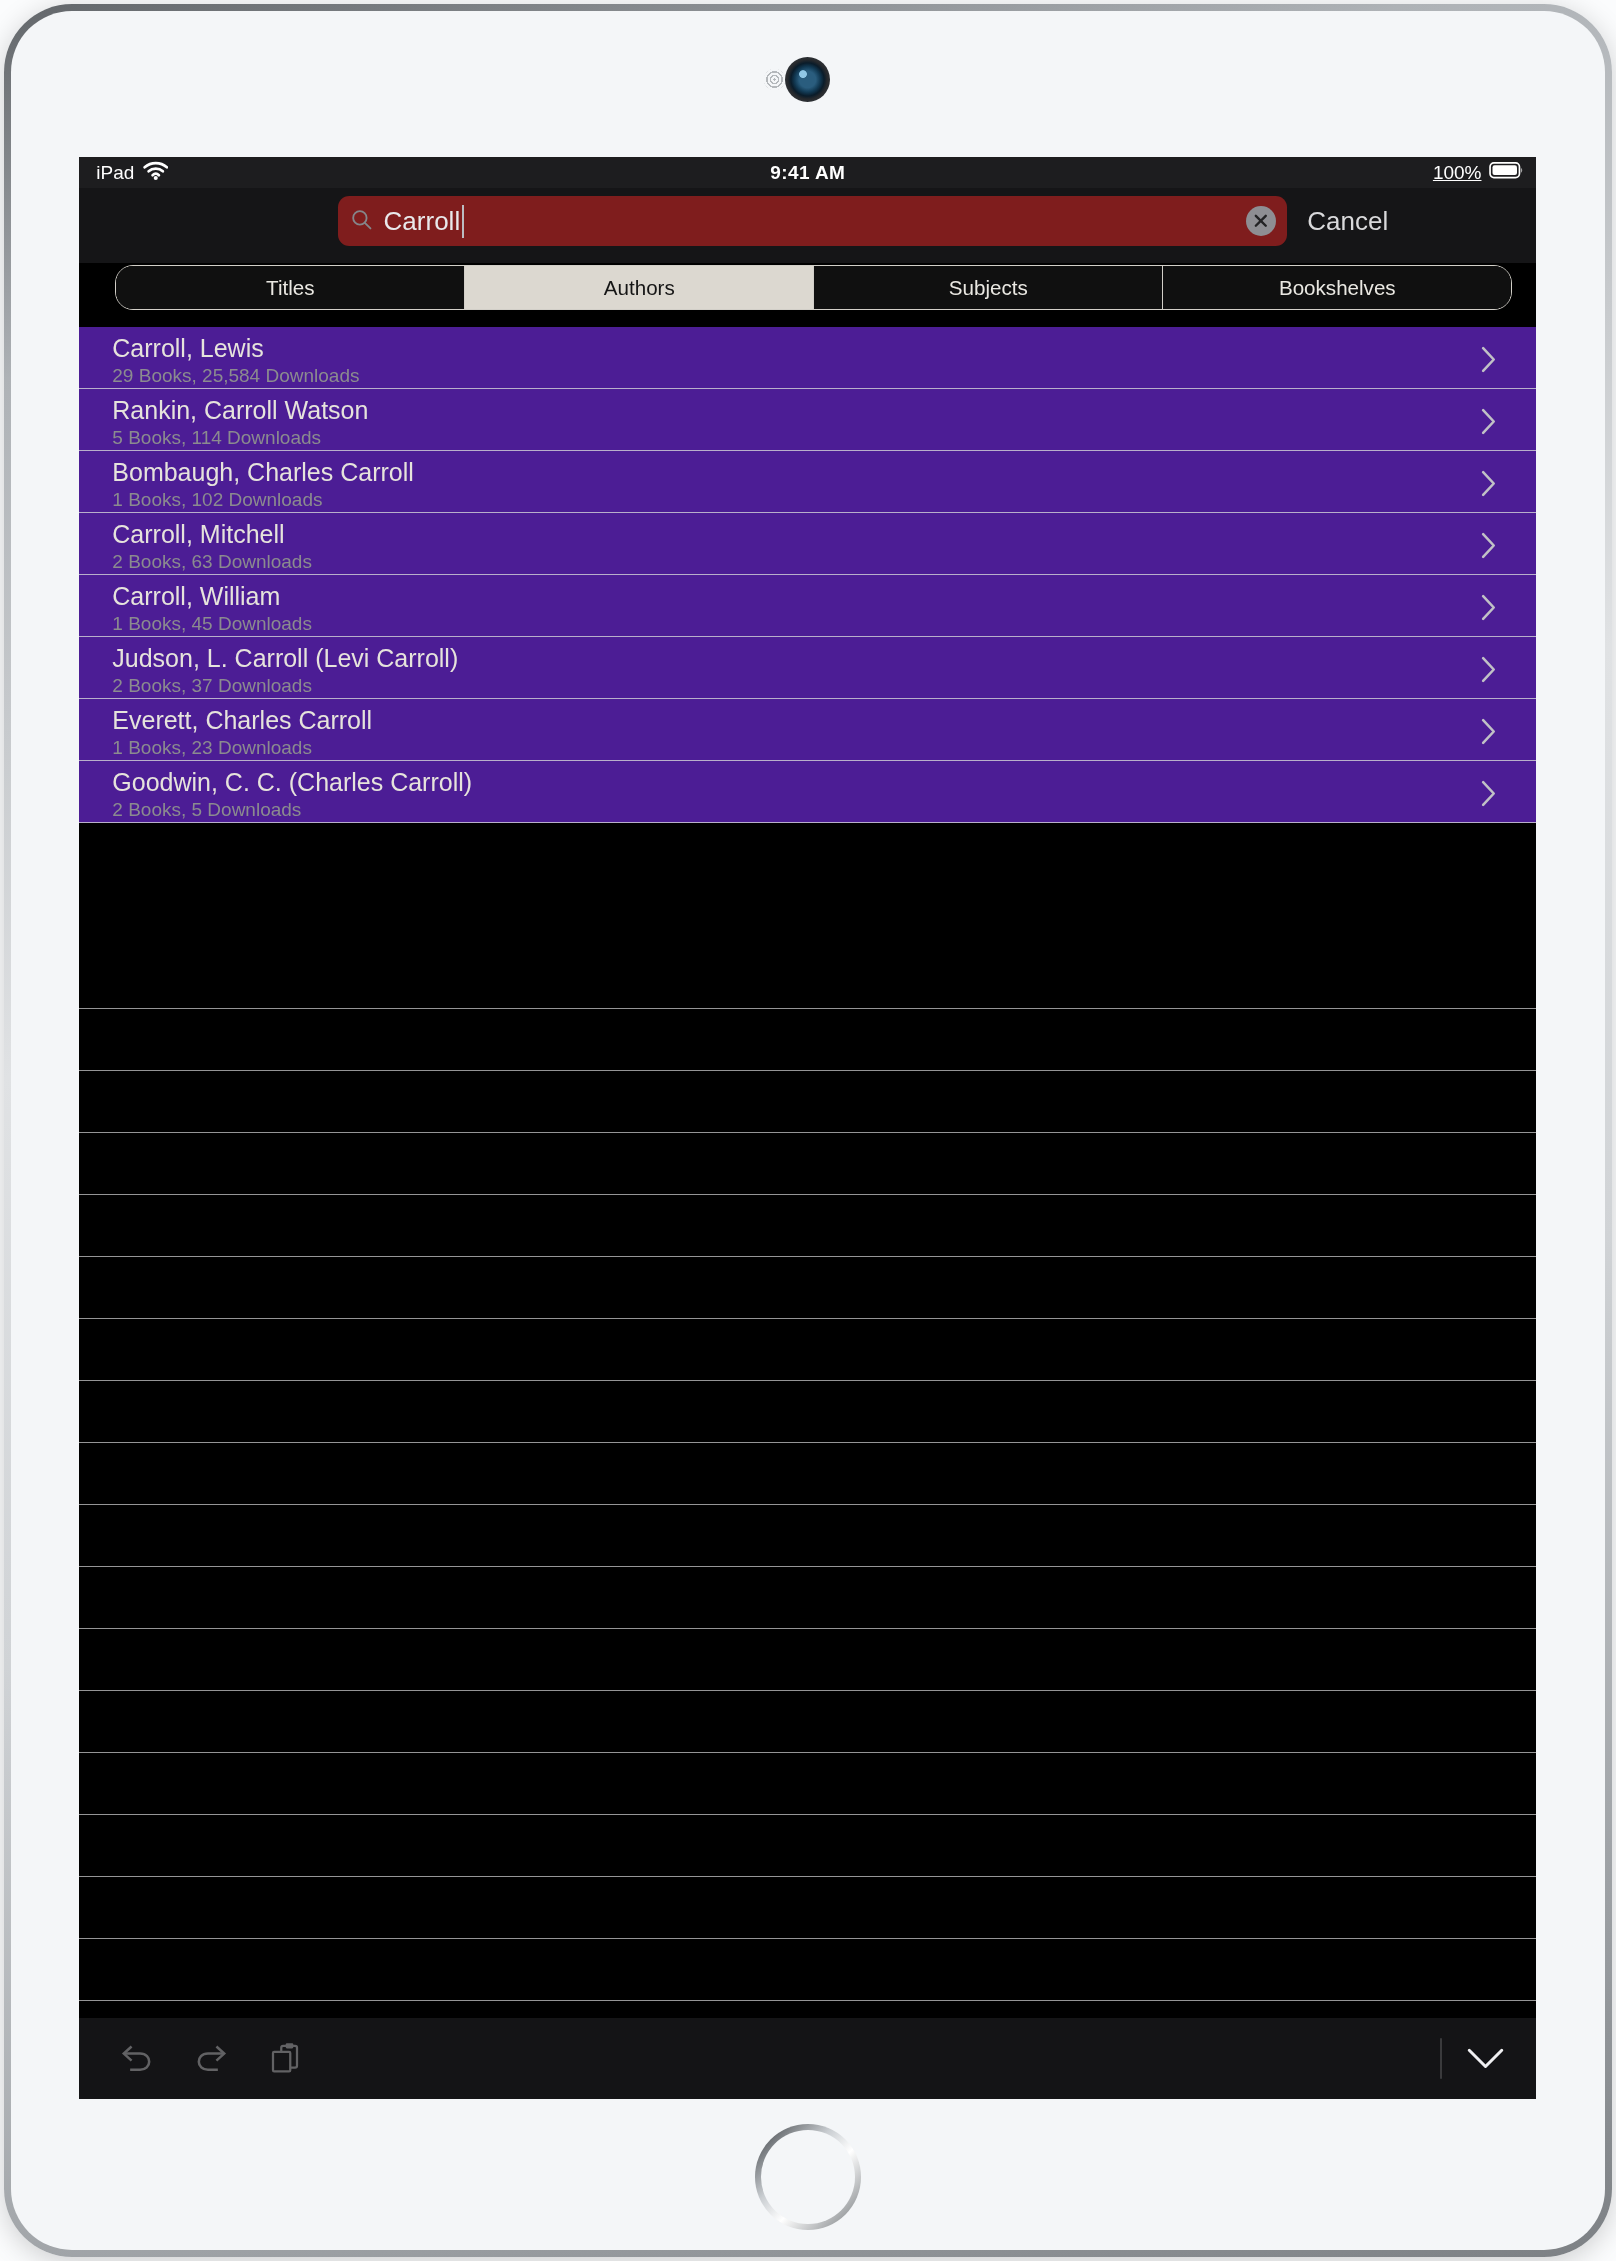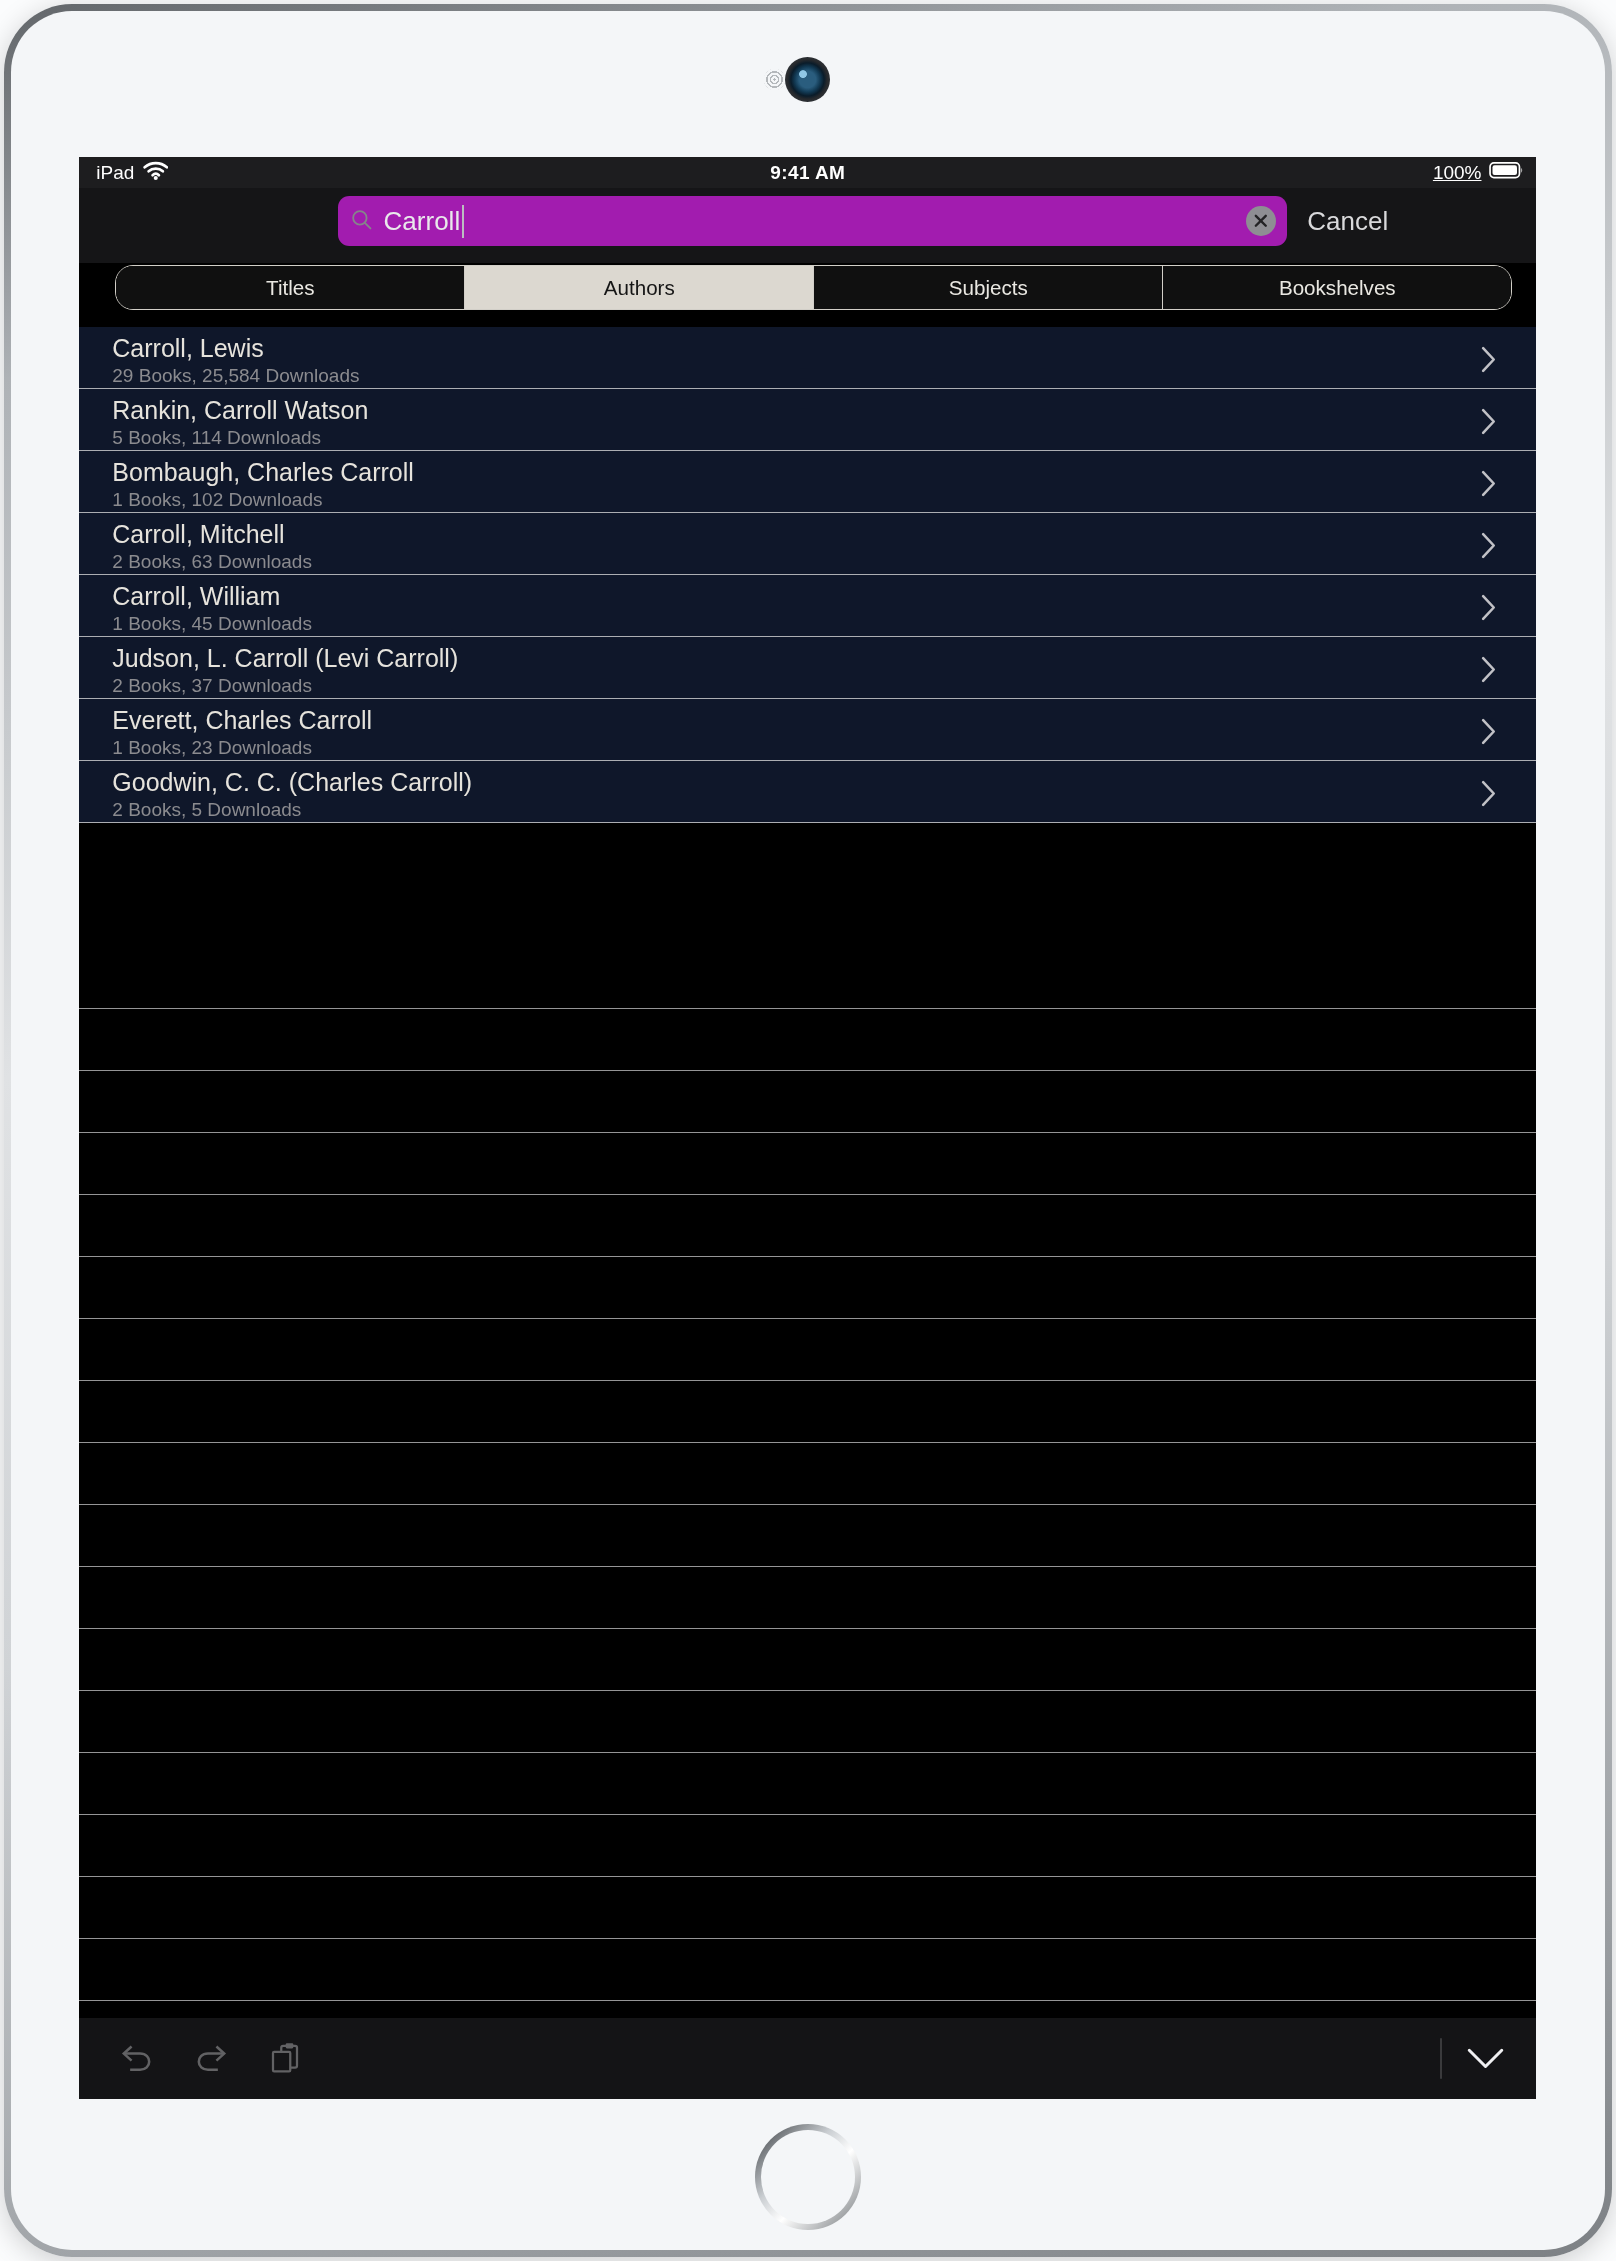--- a/index.html
+++ b/index.html
@@ -27,38 +27,38 @@
   .screen{position:absolute;left:68px;top:146px;width:1457px;height:1942px;background:#000;overflow:hidden;}
 
   .status-bar{position:absolute;left:0;top:0;width:100%;height:31px;background:#1d1d1f;
     display:flex;align-items:center;color:#fff;font-size:19px;}
   .sb-left{position:absolute;left:17px;top:0;height:31px;display:flex;align-items:center;gap:8.5px;}
   .sb-center{position:absolute;left:0;width:100%;text-align:center;font-weight:bold;letter-spacing:0.4px;}
   .sb-right{position:absolute;right:12.8px;top:0;height:31px;display:flex;align-items:center;gap:7px;text-decoration:underline;}
 
   .search-row{position:absolute;left:0;top:31px;width:100%;height:75px;background:#151517;}
   .search-field{position:absolute;left:259px;top:7.8px;width:949px;height:50px;border-radius:11.3px;
-    background:#a21caf;display:flex;align-items:center;padding:0 11.3px;}
+    background:#7f1d1d;display:flex;align-items:center;padding:0 11.3px;}
   .search-text{color:#e9e9eb;font-size:26px;margin-left:10px;white-space:pre;}
   .cursor{display:inline-block;width:2.1px;height:33px;background:#bcbcc1;margin-left:2.1px;vertical-align:-6.4px;}
   .clear-btn{position:absolute;right:11.3px;top:10px;width:30px;height:30px;border-radius:50%;background:#8e8e93;
     display:flex;align-items:center;justify-content:center;}
   .cancel-btn{position:absolute;left:1228px;top:0;height:67px;display:flex;align-items:center;
     color:#d9d9db;font-size:26px;}
 
   .segment-row{position:absolute;left:0;top:106px;width:100%;height:64px;background:#000;}
   .segmented{position:absolute;left:36px;top:2.1px;width:1397px;height:45px;border:1.4px solid #d2cfc8;
     border-radius:18px;display:flex;overflow:hidden;}
   .segment{flex:1;display:flex;align-items:center;justify-content:center;font-size:20.6px;
     color:#eae8e2;background:#101010;border-right:1.4px solid #d2cfc8;}
   .segment:last-child{border-right:none;}
   .segment.selected{background:#dcd8d0;color:#151515;}
 
   .list{position:absolute;left:0;top:170px;width:100%;}
-  .row{position:relative;width:100%;height:62px;background:#0f172a;
+  .row{position:relative;width:100%;height:62px;background:#4c1d95;
     border-bottom:1.4px solid rgba(216,216,218,.78);}
   .row-title{position:absolute;left:33px;top:7px;font-size:25px;color:#e6e3dc;}
   .row-sub{position:absolute;left:33px;top:38px;font-size:19px;color:#8b8b8f;}
   .row-chevron{position:absolute;right:40px;top:18.4px;}
 
   .empty-rows{position:absolute;left:0;top:790px;width:100%;height:1062px;overflow:hidden;background:#000;}
   .empty-row{width:100%;height:62px;border-bottom:1.4px solid rgba(206,206,208,.72);}
 
   .toolbar{position:absolute;left:0;top:1861px;width:100%;height:81px;background:#141416;}
   .tb-left{position:absolute;left:40px;top:0;height:81px;display:flex;align-items:center;gap:41px;}

